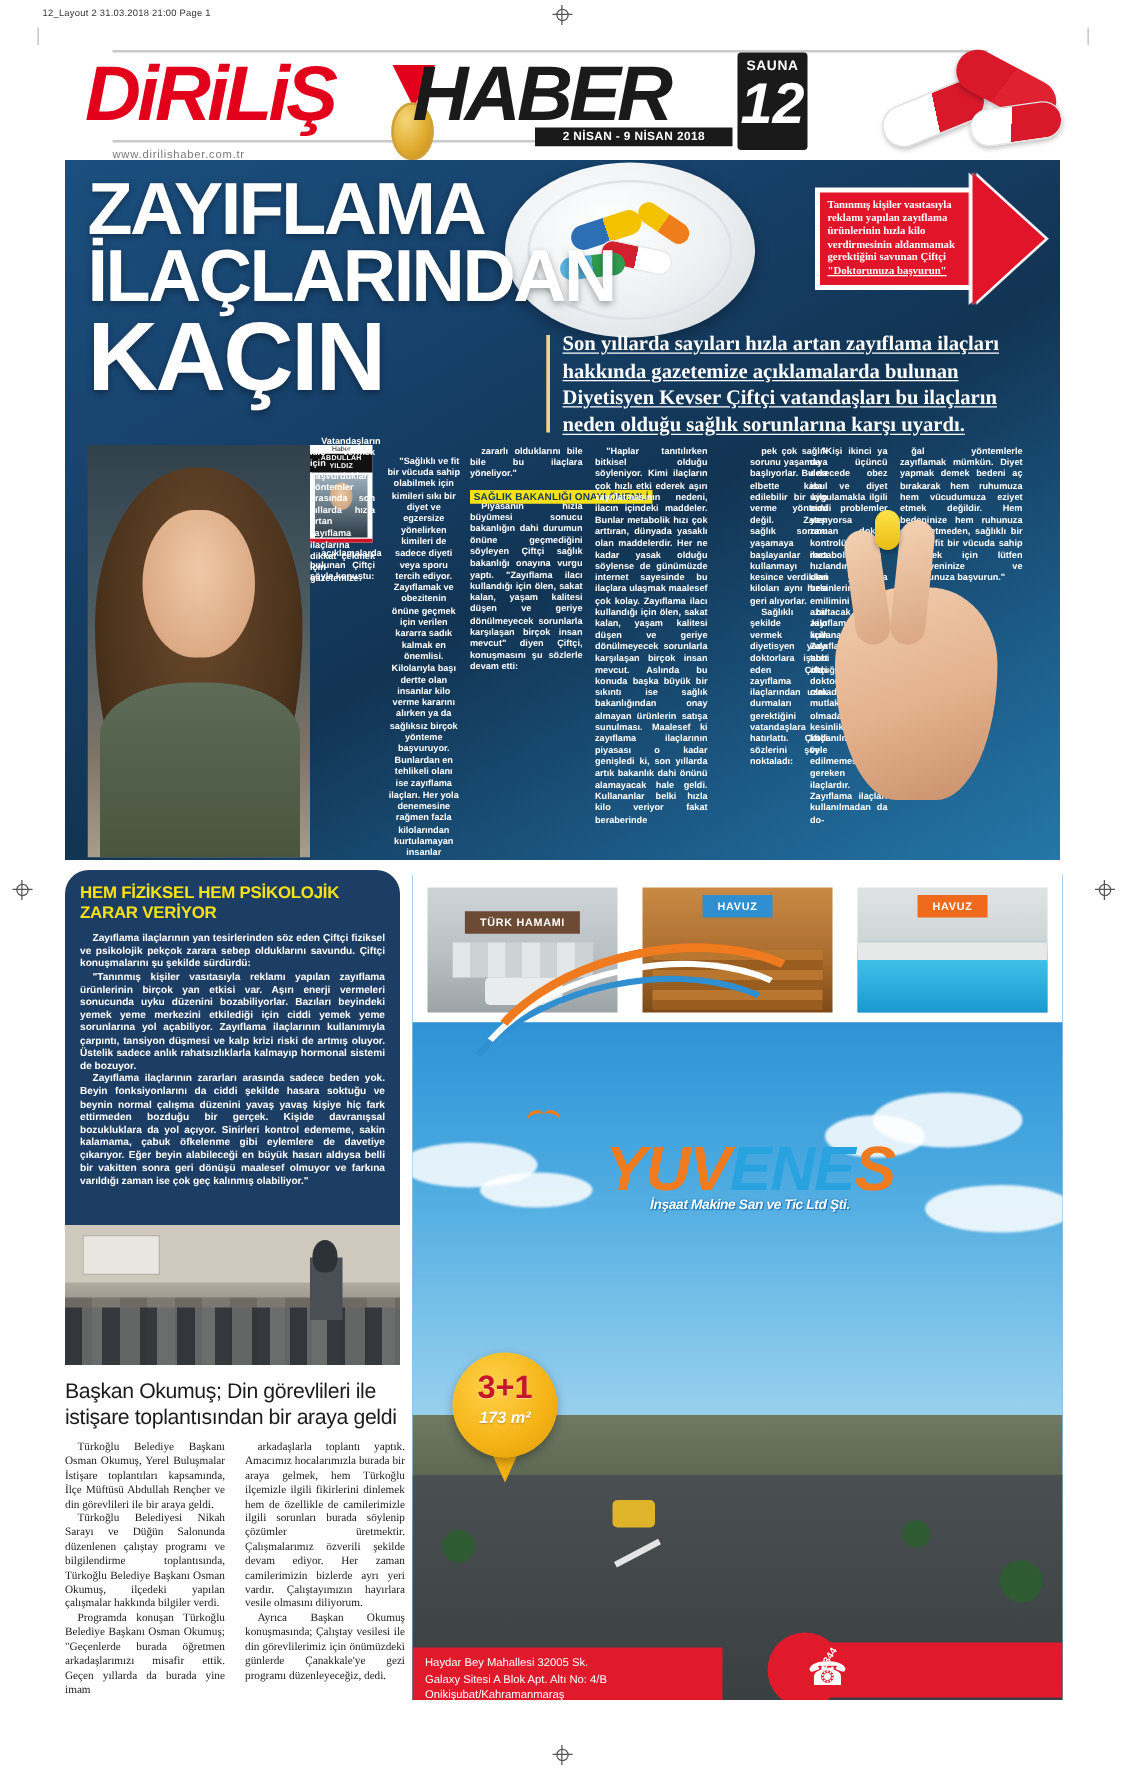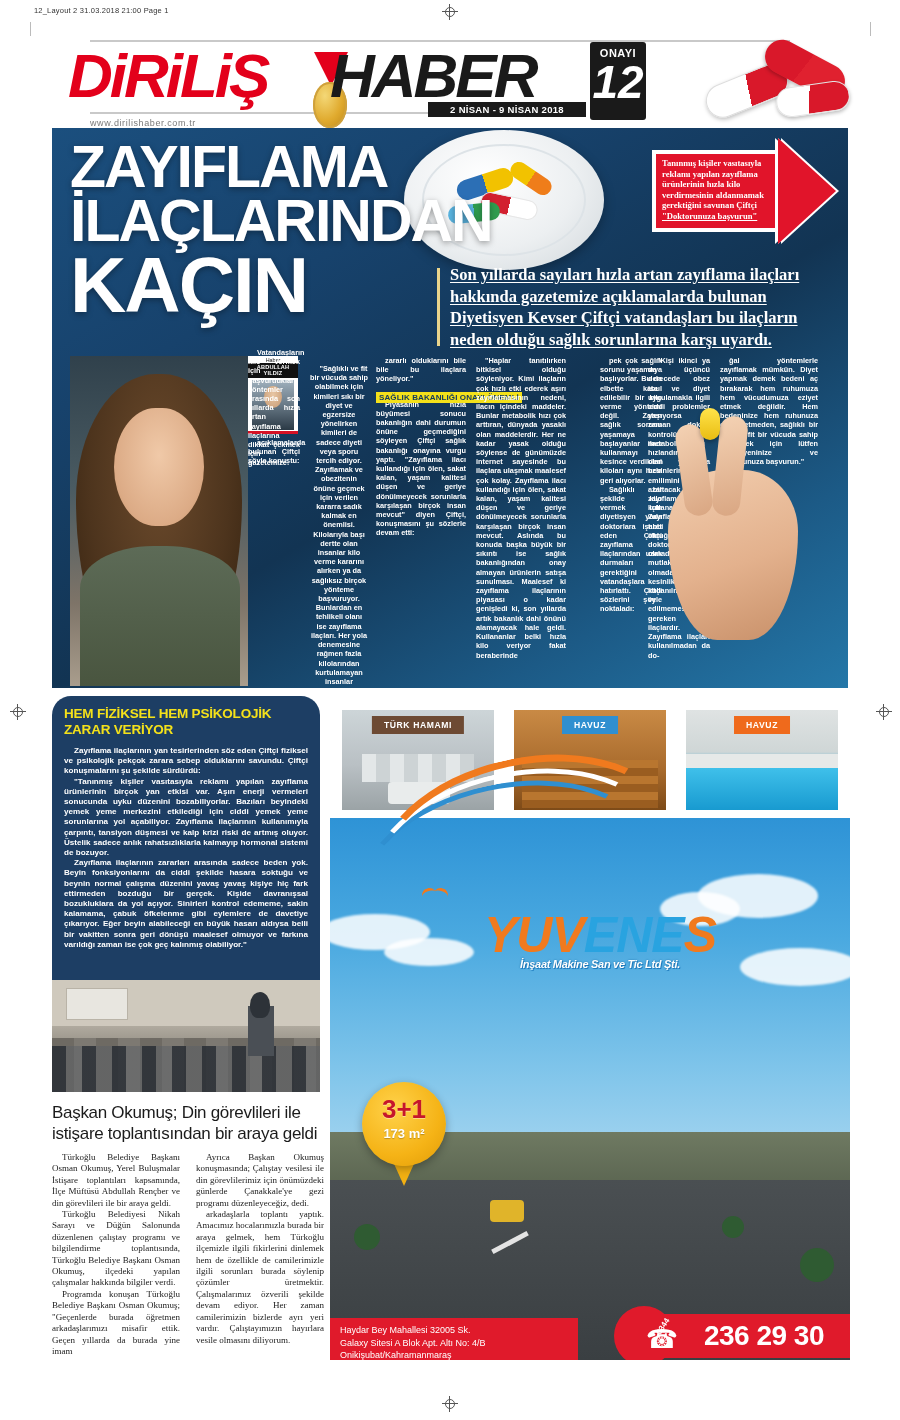--- a/index.html
+++ b/index.html
@@ -281,21 +281,21 @@
   }
   .amen { position:absolute; top:10px; width:152px; height:100px; overflow:hidden; }
   .amen.a { left:12px; background:linear-gradient(180deg,#cdd5d8 0%, #b9c0c4 55%, #9ba3a6 100%); }
   .amen.b { left:184px; background:linear-gradient(180deg,#c98a45 0%, #a86a2c 60%, #7d4a18 100%); }
   .amen.c { left:356px; background:linear-gradient(180deg,#dfe3e3 0%, #cfd6d6 42%, #2aa6d6 55%, #1785bb 100%); }
   .amen-label {
     position:absolute; top:6px; left:50%; transform:translateX(-50%);
     color:#fff; font-size:8.6px; font-weight:bold; letter-spacing:.6px;
     padding:4px 12px; white-space:nowrap;
   }
-  .amen.a .amen-label { background:#6d4a33; }
+  .amen.a .amen-label { background:#6d4a33;margin-top:13px; }
   .amen.b .amen-label { background:#2f8fd0; }
   .amen.c .amen-label { background:#ef6a1c; }
   .hamam-dome { position:absolute; left:20px; top:44px; width:112px; height:28px;
      background:repeating-linear-gradient(90deg,#e3e7e8 0 14px,#cdd3d5 14px 28px); }
   .hamam-slab { position:absolute; left:46px; top:72px; width:62px; height:22px; background:#e9ecec; border-radius:4px; }
   .sauna-bench { position:absolute; left:8px; top:50px; width:136px; height:48px;
      background:repeating-linear-gradient(180deg,#b9762f 0 8px,#9a5d20 8px 16px); }
   .pool-water { position:absolute; left:0; top:58px; width:152px; height:42px;
      background:linear-gradient(180deg,#3fc0ea 0%, #189ad0 100%); }
   .pool-deck { position:absolute; left:0; top:44px; width:152px; height:16px; background:#e6e9e8; }
@@ -366,20 +366,21 @@
   }
   .pin-main {
     position:absolute; left:0; top:14px; width:84px; text-align:center;
     color:#c6162b; font-size:26px; font-weight:bold; line-height:26px;
     text-shadow:0 1px 0 rgba(255,255,255,.4);
   }
   .pin-sub {
     position:absolute; left:0; top:44px; width:84px; text-align:center;
     color:#ffffff; font-size:13px; font-weight:bold;
     text-shadow:0 1px 1px rgba(0,0,0,.25);
+    font-style:italic;
   }
   .pin.p1 { left:32px; top:382px; }
   .pin.p2 { left:402px; top:430px; }
 
   .addr-box {
     position:absolute; left:0; top:618px; width:248px; height:46px;
     background:#e01a2b; color:#ffffff; padding:6px 10px;
     font-size:9px; line-height:12.6px;
   }
   .phone-box {
@@ -427,21 +428,21 @@
   <div class="masthead">
     <div class="mast-rule"></div>
     <div class="mast-rule2"></div>
     <div class="logo-dirilis">DiRiLiŞ</div>
     <div class="logo-pin"></div>
     <div class="logo-coin"></div>
     <div class="logo-haber">HABER</div>
     <div class="mast-url">www.dirilishaber.com.tr</div>
     <div class="date-bar">2 NİSAN - 9 NİSAN 2018</div>
     <div class="sayfa-box">
-      <div class="s1">ONAYI</div>
+      <div class="s1">SAUNA</div>
       <div class="s2">12</div>
     </div>
     <div class="pill-art">
       <div class="pill a"></div>
       <div class="pill b"></div>
       <div class="pill c"></div>
     </div>
   </div>
 
   <div class="hero">
@@ -548,22 +549,22 @@
     <div>istişare toplantısından bir araya geldi</div>
   </div>
 
   <div class="art2-cols">
     <div class="art2-col a">
       <p>Türkoğlu Belediye Başkanı Osman Okumuş, Yerel Buluşmalar İstişare toplantıları kapsamında, İlçe Müftüsü Abdullah Rençber ve din görevlileri ile bir araya geldi.</p>
       <p>Türkoğlu Belediyesi Nikah Sarayı  ve Düğün Salonunda düzenlenen çalıştay programı ve bilgilendirme toplantısında, Türkoğlu Belediye Başkanı Osman Okumuş, ilçedeki yapılan çalışmalar hakkında bilgiler verdi.</p>
       <p>Programda konuşan Türkoğlu Belediye Başkanı Osman Okumuş; "Geçenlerde burada öğretmen arkadaşlarımızı misafir ettik. Geçen yıllarda da burada yine imam</p>
     </div>
     <div class="art2-col b">
+      <p>arkadaşlarla toplantı yaptık. Amacımız hocalarımızla burada bir araya gelmek, hem Türkoğlu ilçemizle ilgili fikirlerini dinlemek hem de özellikle de camilerimizle ilgili sorunları burada söylenip çözümler üretmektir. Çalışmalarımız özverili şekilde devam ediyor. Her zaman camilerimizin bizlerde ayrı yeri vardır. Çalıştayımızın hayırlara vesile olmasını diliyorum.</p>
       <p>Ayrıca Başkan Okumuş konuşmasında;  Çalıştay vesilesi ile din görevlilerimiz için önümüzdeki günlerde Çanakkale'ye gezi programı düzenleyeceğiz, dedi.</p>
-      <p>arkadaşlarla toplantı yaptık. Amacımız hocalarımızla burada bir araya gelmek, hem Türkoğlu ilçemizle ilgili fikirlerini dinlemek hem de özellikle de camilerimizle ilgili sorunları burada söylenip çözümler üretmektir. Çalışmalarımız özverili şekilde devam ediyor. Her zaman camilerimizin bizlerde ayrı yeri vardır. Çalıştayımızın hayırlara vesile olmasını diliyorum.</p>
     </div>
   </div>
 
   <div class="ad">
 
     <div class="ad-top">
       <div class="amen a">
         <div class="hamam-dome"></div>
         <div class="hamam-slab"></div>
         <div class="amen-label">TÜRK HAMAMI</div>
@@ -614,17 +615,16 @@
     <div class="addr-box">
       <div>Haydar Bey Mahallesi 32005 Sk.</div>
       <div>Galaxy Sitesi A Blok Apt. Altı No: 4/B</div>
       <div>Onikişubat/Kahramanmaraş</div>
     </div>
 
     <div class="phone-box">
       <div class="phone-circle"></div>
       <div class="phone-glyph">☎</div>
       <div class="phone-code">0344</div>
-      <div class="phone-num">236 29 30</div>
     </div>
   </div>
 
 </div>
 
 </body></html>

